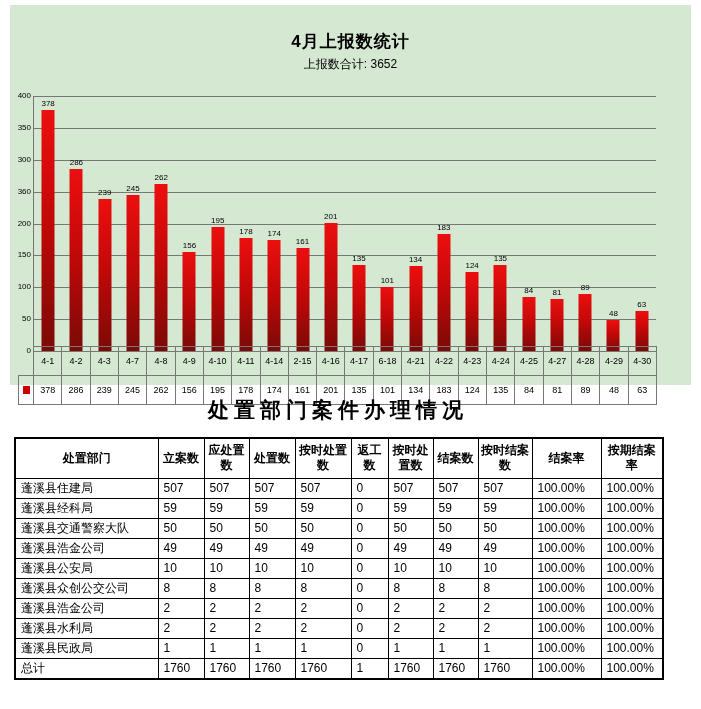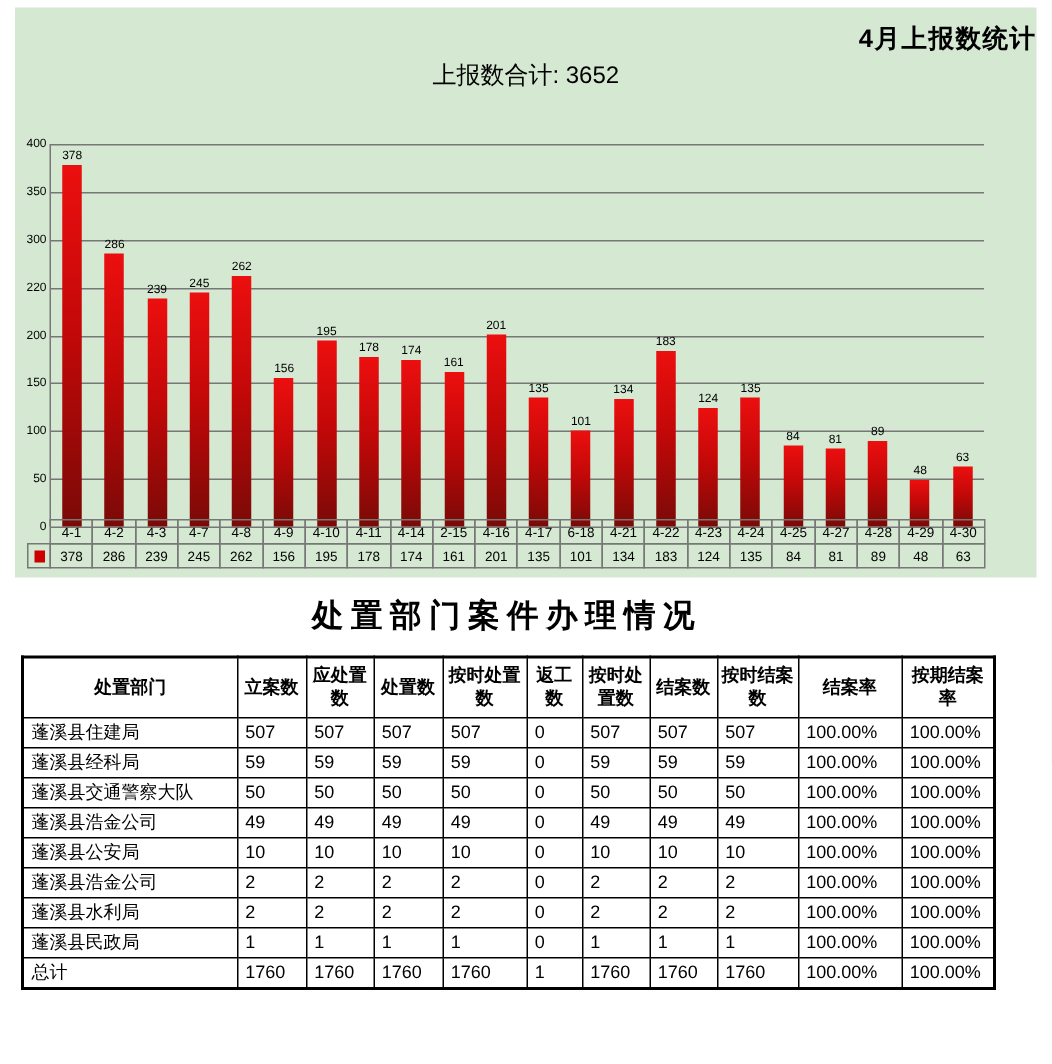--- a/index.html
+++ b/index.html
@@ -3,40 +3,40 @@
 <meta charset="utf-8">
 <style>
   * { box-sizing: border-box; margin: 0; padding: 0; }
   html,body { width:701px; height:709px; background:#ffffff;
     font-family:"Liberation Sans","DejaVu Sans",sans-serif; color:#000; }
   .page { position:relative; width:701px; height:709px; background:#fff; overflow:hidden; }
 
   
   .chart-panel { position:absolute; left:10px; top:5px; width:681px; height:380px;
     background:#d5e8d2; }
-  .chart-title { text-align:right; padding-top:9px; font-size:17px; font-weight:bold;
+  .chart-title { text-align:center; padding-top:25px; font-size:17px; font-weight:bold;
     letter-spacing:1px; }
-  .chart-subtitle { text-align:center; font-size:16px; margin-top:3px; }
+  .chart-subtitle { text-align:center; font-size:12px; margin-top:3px; }
 
   .plot-region { position:absolute; left:23px; top:91px; width:623px; height:255px;
     border-left:1px solid #777; }
   .gridline { position:absolute; left:0; width:100%; height:0;
     border-top:1px solid #777; }
   .y-tick-label { position:absolute; right:100%; margin-right:3px; width:24px;
     text-align:right; font-size:8px; line-height:8px; }
 
   .bars { position:absolute; left:0; top:0; width:100%; height:100%; display:flex; }
   .bar-col { position:relative; flex:1 1 0; }
   .bar { position:absolute; bottom:0; left:50%; transform:translateX(-50%); width:13px;
     background:linear-gradient(to bottom,#ec0f0f 0%,#c40808 45%,#7a0a07 100%); }
   .bar-value-label { position:absolute; left:50%; transform:translateX(-50%);
     font-size:8px; line-height:8px; white-space:nowrap; }
 
   .axis-table { position:absolute; left:8px; top:341px; width:639px; font-size:9px; }
-  .axis-row { display:flex; height:17px; }
+  .axis-row { display:flex; height:30px; }
   .axis-row.cats { margin-left:15px; }
   .axis-cell { flex:1 1 0; border:1px solid #777; margin-left:-1px;
     display:flex; align-items:center; justify-content:center; white-space:nowrap;
     overflow:hidden; }
   .axis-row .axis-cell:first-child { margin-left:0; }
   .axis-row.vals { margin-top:-1px; }
   .legend-cell { flex:0 0 16px; border:1px solid #777;
     display:flex; align-items:center; justify-content:center; }
   .legend-swatch { width:7px; height:8px; background:#cc0000; }
 
@@ -64,21 +64,21 @@
 
     <div class="plot-region">
       <div id="gridlines">
           <div class="gridline" style="top: 0px;"></div>
           <div class="y-tick-label" style="top: -4px;">400</div>
           <div class="gridline" style="top: 31.875px;"></div>
           <div class="y-tick-label" style="top: 27.875px;">350</div>
           <div class="gridline" style="top: 63.75px;"></div>
           <div class="y-tick-label" style="top: 59.75px;">300</div>
           <div class="gridline" style="top: 95.625px;"></div>
-          <div class="y-tick-label" style="top: 91.625px;">220</div>
+          <div class="y-tick-label" style="top: 91.625px;">360</div>
           <div class="gridline" style="top: 127.5px;"></div>
           <div class="y-tick-label" style="top: 123.5px;">200</div>
           <div class="gridline" style="top: 159.375px;"></div>
           <div class="y-tick-label" style="top: 155.375px;">150</div>
           <div class="gridline" style="top: 191.25px;"></div>
           <div class="y-tick-label" style="top: 187.25px;">100</div>
           <div class="gridline" style="top: 223.125px;"></div>
           <div class="y-tick-label" style="top: 219.125px;">50</div>
           <div class="gridline" style="top: 255px;"></div>
           <div class="y-tick-label" style="top: 251px;">0</div>
@@ -321,20 +321,33 @@
           <td>10</td>
           <td>10</td>
           <td>0</td>
           <td>10</td>
           <td>10</td>
           <td>10</td>
           <td>100.00%</td>
           <td>100.00%</td>
         </tr>
         <tr>
+          <td>蓬溪县众创公交公司</td>
+          <td>8</td>
+          <td>8</td>
+          <td>8</td>
+          <td>8</td>
+          <td>0</td>
+          <td>8</td>
+          <td>8</td>
+          <td>8</td>
+          <td>100.00%</td>
+          <td>100.00%</td>
+        </tr>
+        <tr>
           <td>蓬溪县浩金公司</td>
           <td>2</td>
           <td>2</td>
           <td>2</td>
           <td>2</td>
           <td>0</td>
           <td>2</td>
           <td>2</td>
           <td>2</td>
           <td>100.00%</td>

